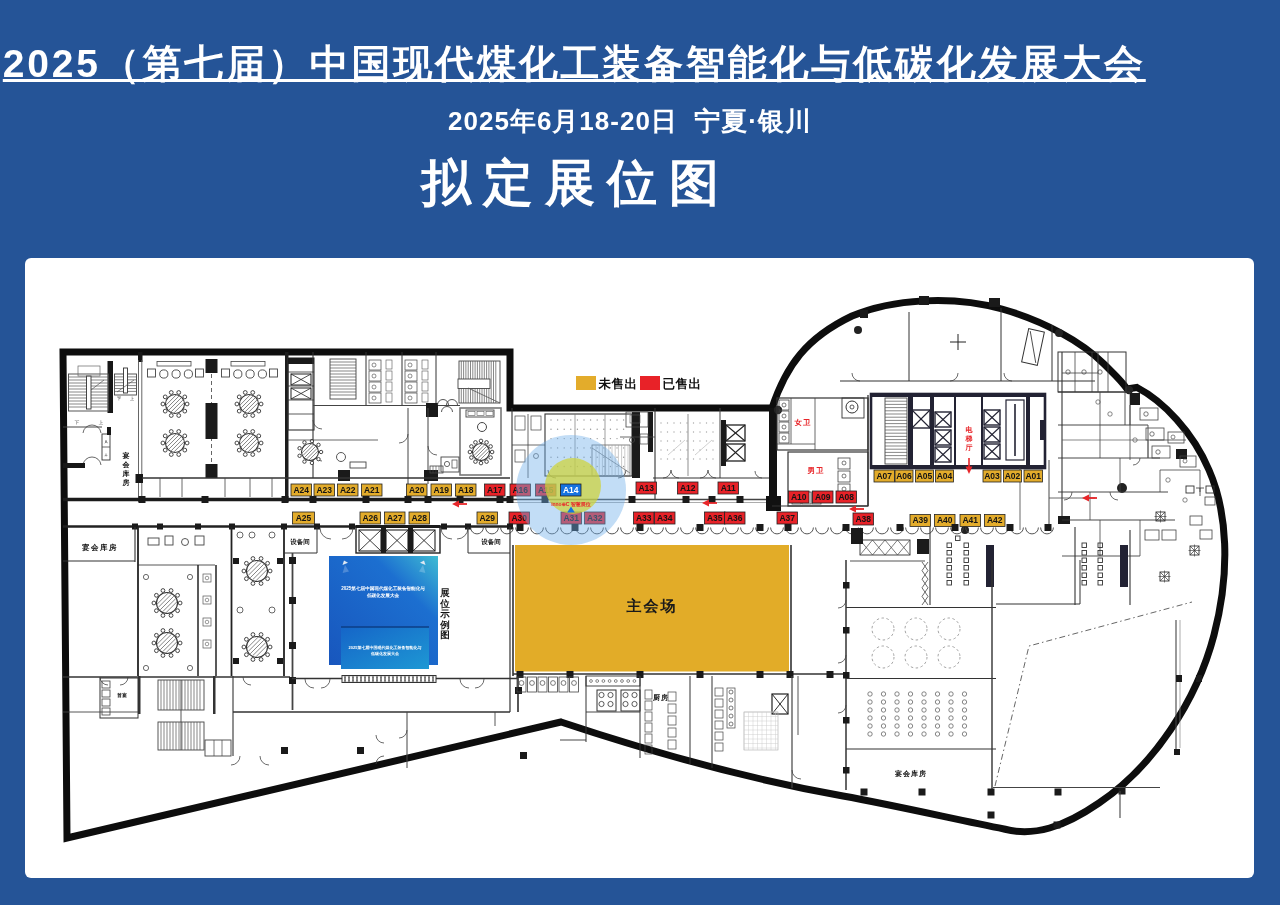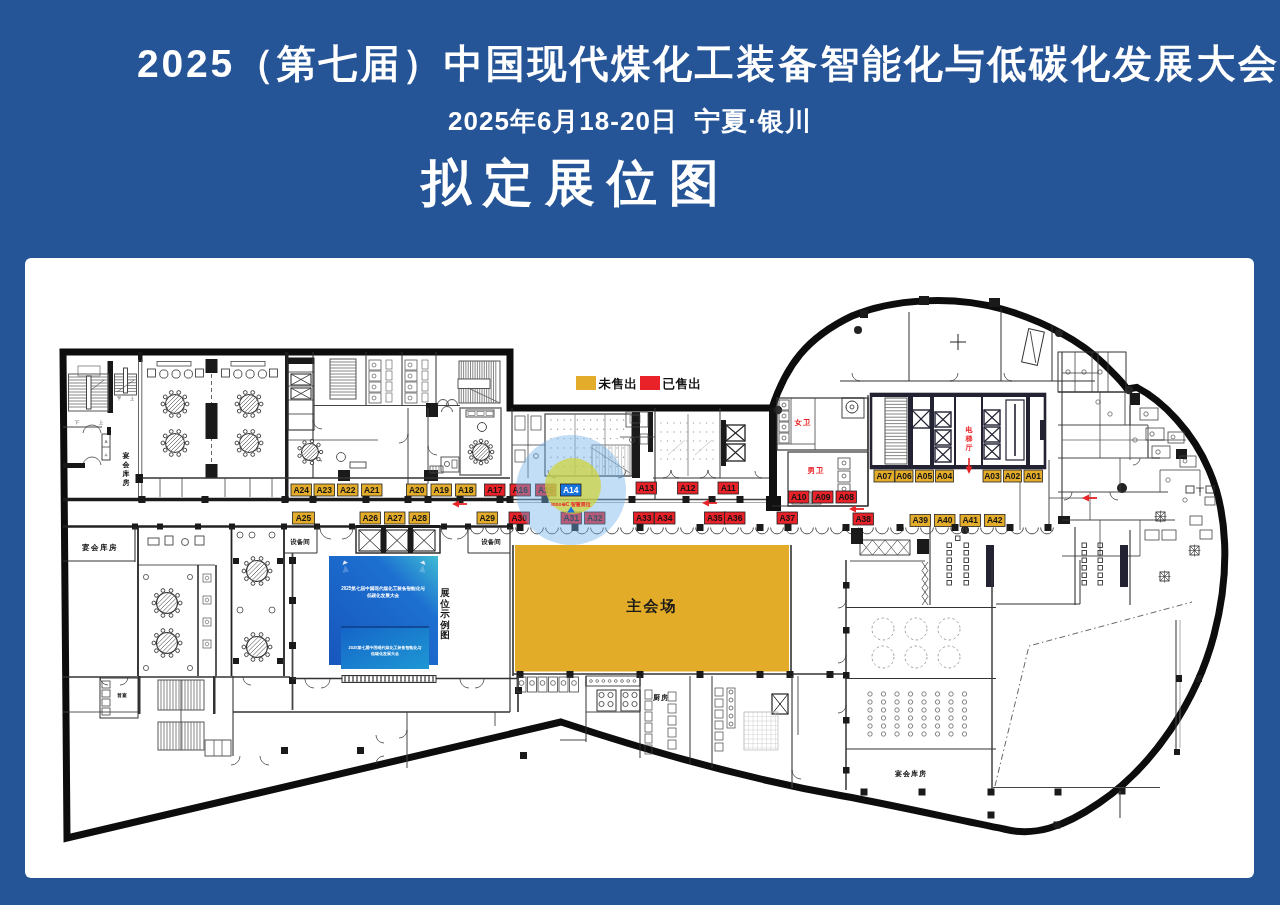--- a/index.html
+++ b/index.html
@@ -1,16 +1,16 @@
 <!DOCTYPE html>
 <html><head><meta charset="utf-8">
 <style>
 html,body{margin:0;padding:0;width:1280px;height:905px;background:#255497;overflow:hidden;}
 body{font-family:"Liberation Sans", sans-serif;position:relative;}
-.t1{position:absolute;top:37px;left:0;width:1280px;text-align:right;color:#fff;font-size:39px;font-weight:bold;letter-spacing:2.8px;text-indent:2.8px;white-space:nowrap;}
+.t1{position:absolute;top:37px;left:0;width:1280px;text-align:left;color:#fff;font-size:39px;font-weight:bold;letter-spacing:2.8px;text-indent:2.8px;white-space:nowrap;text-decoration:underline;}
 .t2{position:absolute;top:104px;left:-10px;width:1280px;text-align:center;color:#fff;font-size:26px;font-weight:bold;letter-spacing:1px;}
 .t3{position:absolute;top:150px;left:0;width:1136px;text-align:center;color:#fff;font-size:50px;font-weight:bold;letter-spacing:12px;text-indent:16px;}
 .panel{position:absolute;left:25px;top:258px;width:1229px;height:620px;background:#fff;border-radius:6px;}
 </style></head>
 <body>
 
 <div class="t1">2025（第七届）中国现代煤化工装备智能化与低碳化发展大会</div>
 
 <div class="t2">2025年6月18-20日&nbsp; 宁夏·银川</div>
 

